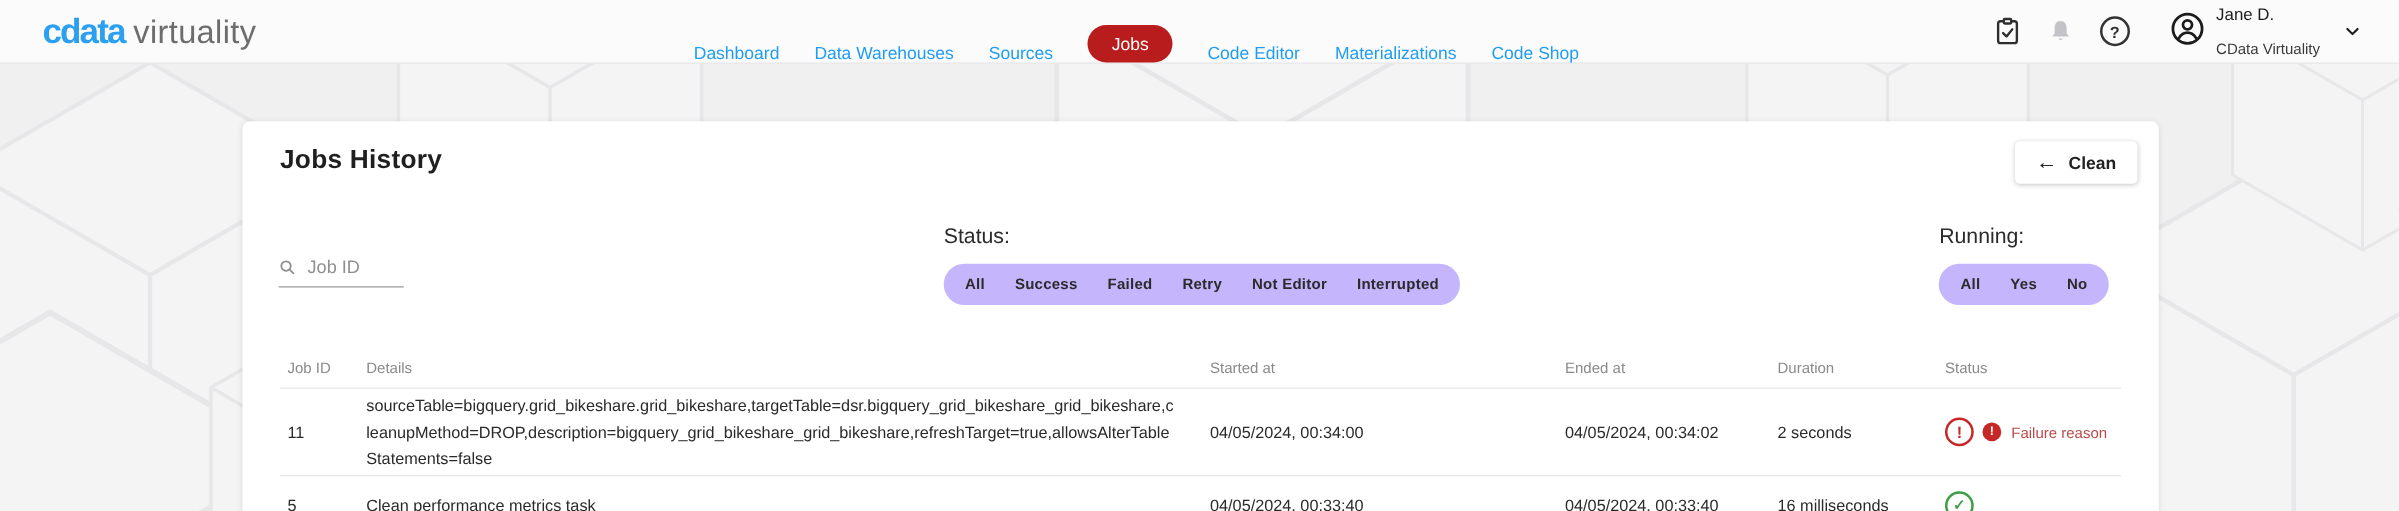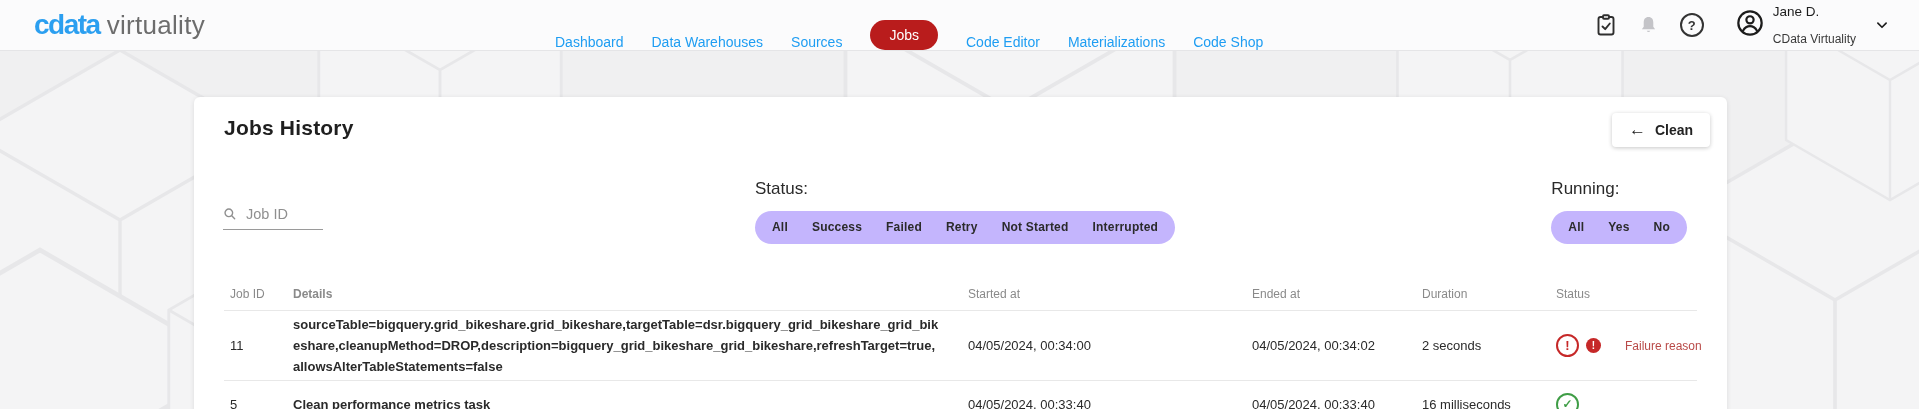--- a/index.html
+++ b/index.html
@@ -53,31 +53,31 @@
   .pill-row{display:inline-flex;align-items:center;height:33px;background:#c4b5fd;border-radius:17px;
     padding:0 5px;margin-top:12px;}
   .pill-opt{padding:0 12px;font-size:12px;font-weight:700;color:#2b2b2b;line-height:33px;cursor:pointer;
     white-space:nowrap;letter-spacing:0.2px;}
   
   .thead{display:flex;margin:22px 30px 0;padding:10px 0 9px;border-bottom:1px solid #e8e8e8;
     color:#8a8a8a;font-size:12px;}
   .trow{display:flex;align-items:center;margin:0 30px;border-bottom:1px solid #e8e8e8;
     min-height:46px;font-size:13px;color:#2a2a2a;}
   .c1{width:69px;padding-left:6px;box-sizing:border-box;flex-shrink:0;}
-  .c2{width:675px;flex-shrink:0;box-sizing:border-box;font-weight:bold;}
+  .c2{width:675px;flex-shrink:0;box-sizing:border-box;}
   .trow .c2{padding:3px 28px 3px 0;line-height:21px;word-break:break-all;}
   .c3{width:284px;flex-shrink:0;}
   .c4{width:170px;flex-shrink:0;}
   .c5{width:134px;flex-shrink:0;}
   .c6{flex:1;display:flex;align-items:center;}
   .err-outline{width:19px;height:19px;border:2px solid #c62828;border-radius:50%;color:#c62828;
     font-weight:700;font-size:13px;display:flex;align-items:center;justify-content:center;flex-shrink:0;}
   .err-fill{width:15px;height:15px;background:#c62828;border-radius:50%;color:#fff;font-weight:700;
     font-size:10px;display:flex;align-items:center;justify-content:center;margin-left:7px;flex-shrink:0;}
-  .failure-text{font-size:12px;color:#b94a48;margin-left:24px;white-space:nowrap;}
+  .failure-text{font-size:12px;color:#b94a48;margin-left:8px;white-space:nowrap;}
   .ok-circle{width:19px;height:19px;border:2px solid #3f9d46;border-radius:50%;color:#3f9d46;
     font-weight:700;font-size:12px;display:flex;align-items:center;justify-content:center;flex-shrink:0;}
 </style>
 </head>
 <body>
 
 <svg class="bg-pattern" width="1919" height="359" viewBox="0 0 1919 359">
   <defs>
     <g id="cube">
       <path d="M0,-100 L86.6,-50 L86.6,50 L0,100 L-86.6,50 L-86.6,-50 Z"></path>
@@ -174,21 +174,21 @@
     </div>
 
     <div class="status-group">
       <div class="filter-label">Status:</div>
       <div class="pill-row">
 
       <span class="pill-opt">All</span>
           <span class="pill-opt">Success</span>
           <span class="pill-opt">Failed</span>
           <span class="pill-opt">Retry</span>
-          <span class="pill-opt">Not Started</span>
+          <span class="pill-opt">Not Editor</span>
           <span class="pill-opt">Interrupted</span>
         </div>
     </div>
 
     <div class="running-group">
       <div class="filter-label">Running:</div>
       <div class="pill-row">
 
       <span class="pill-opt">All</span>
           <span class="pill-opt">Yes</span>

